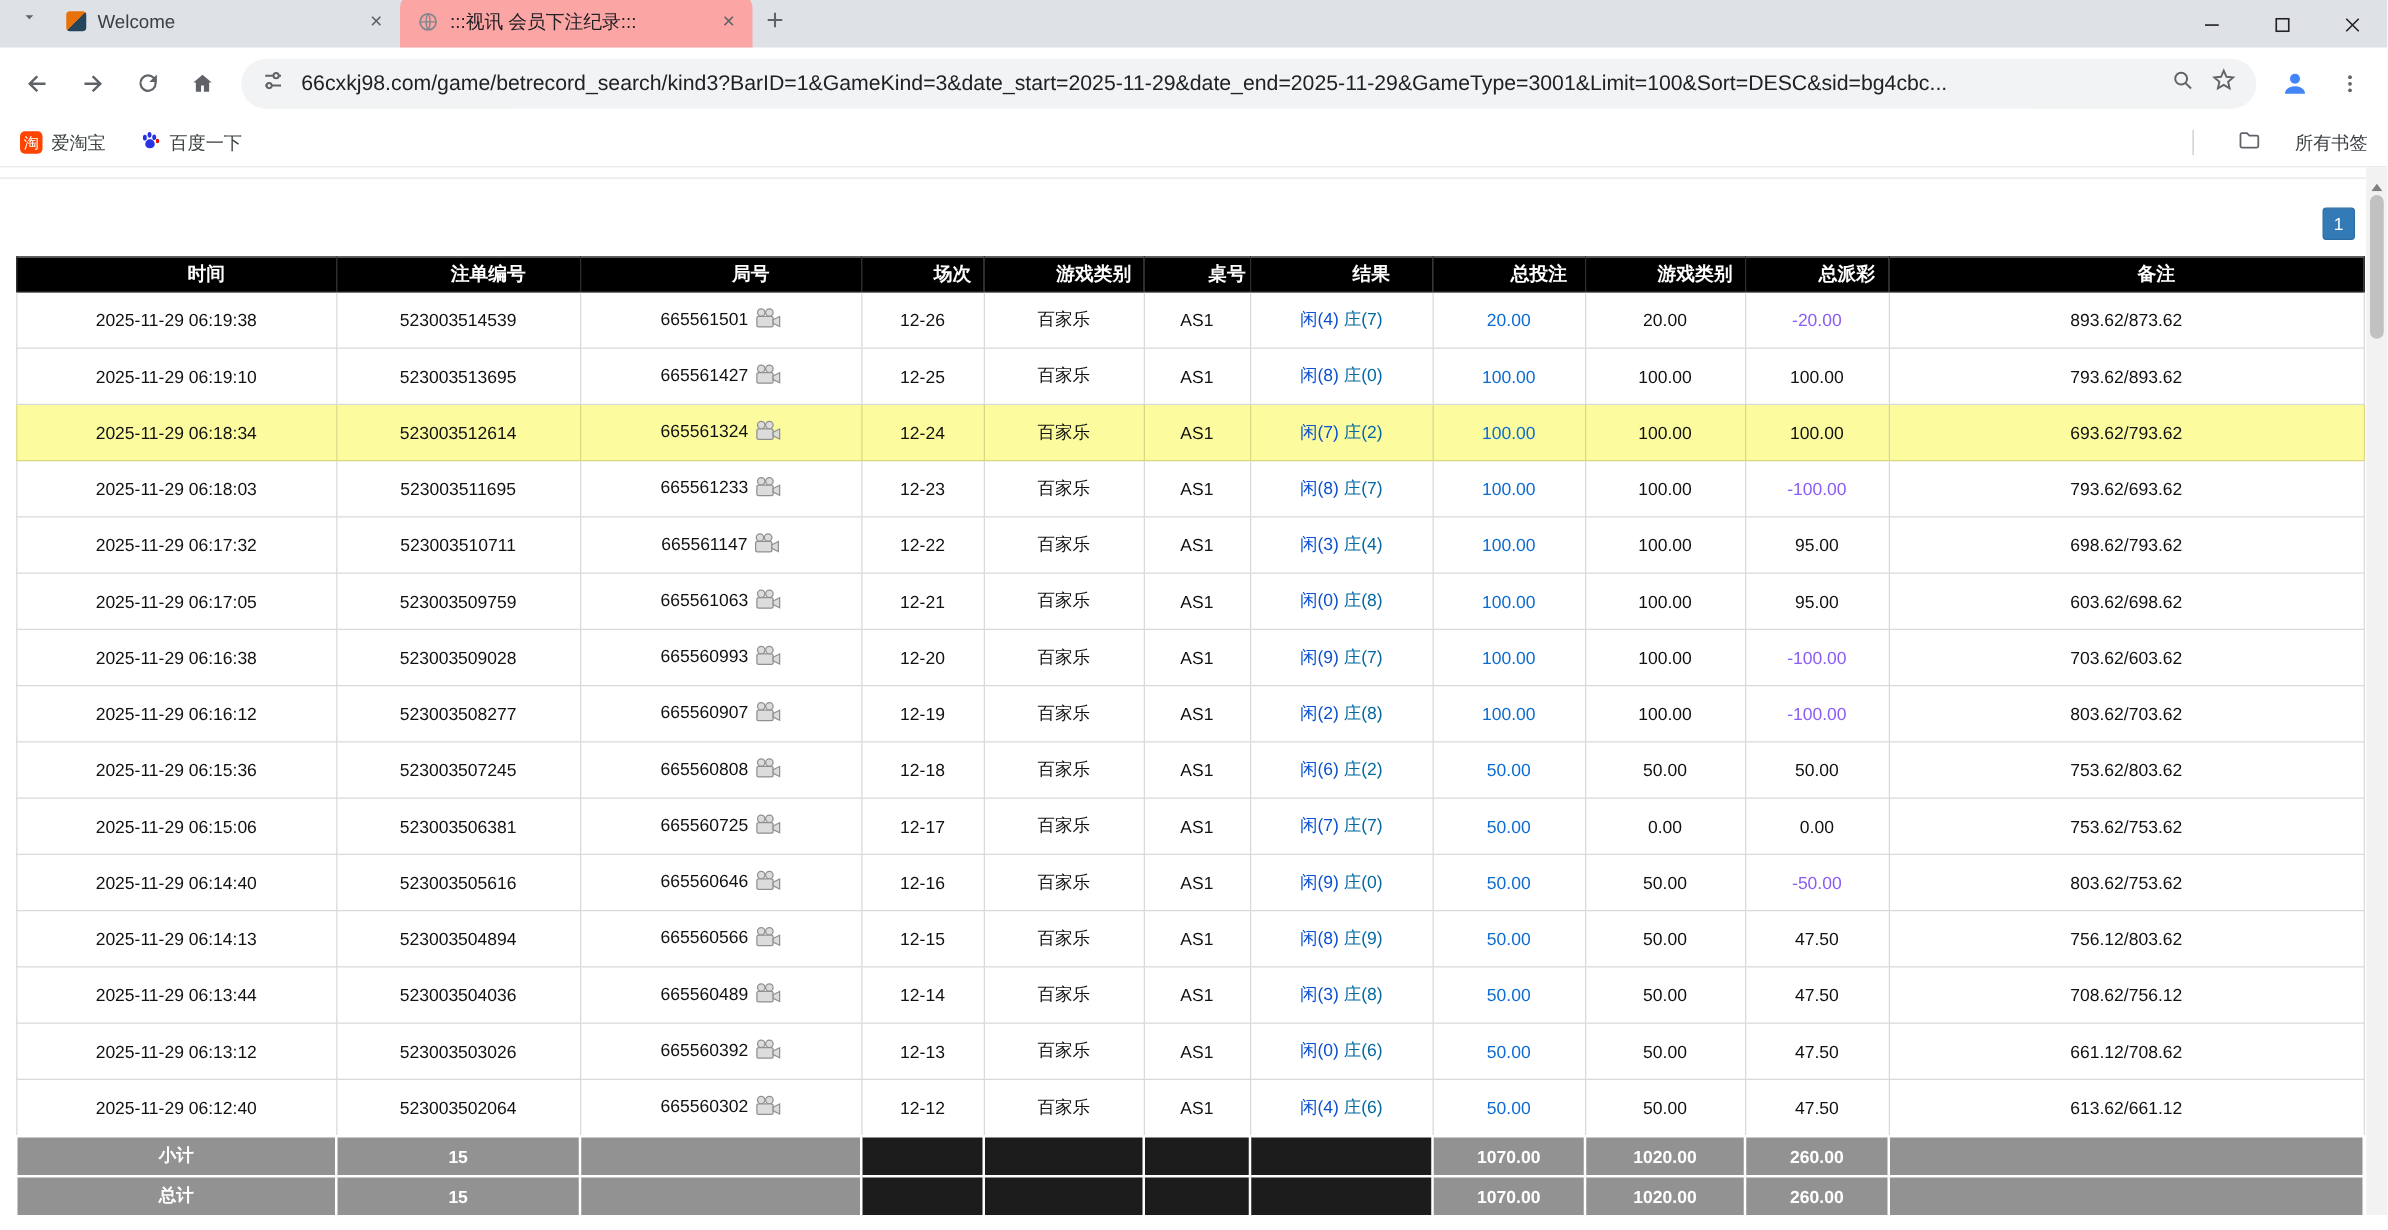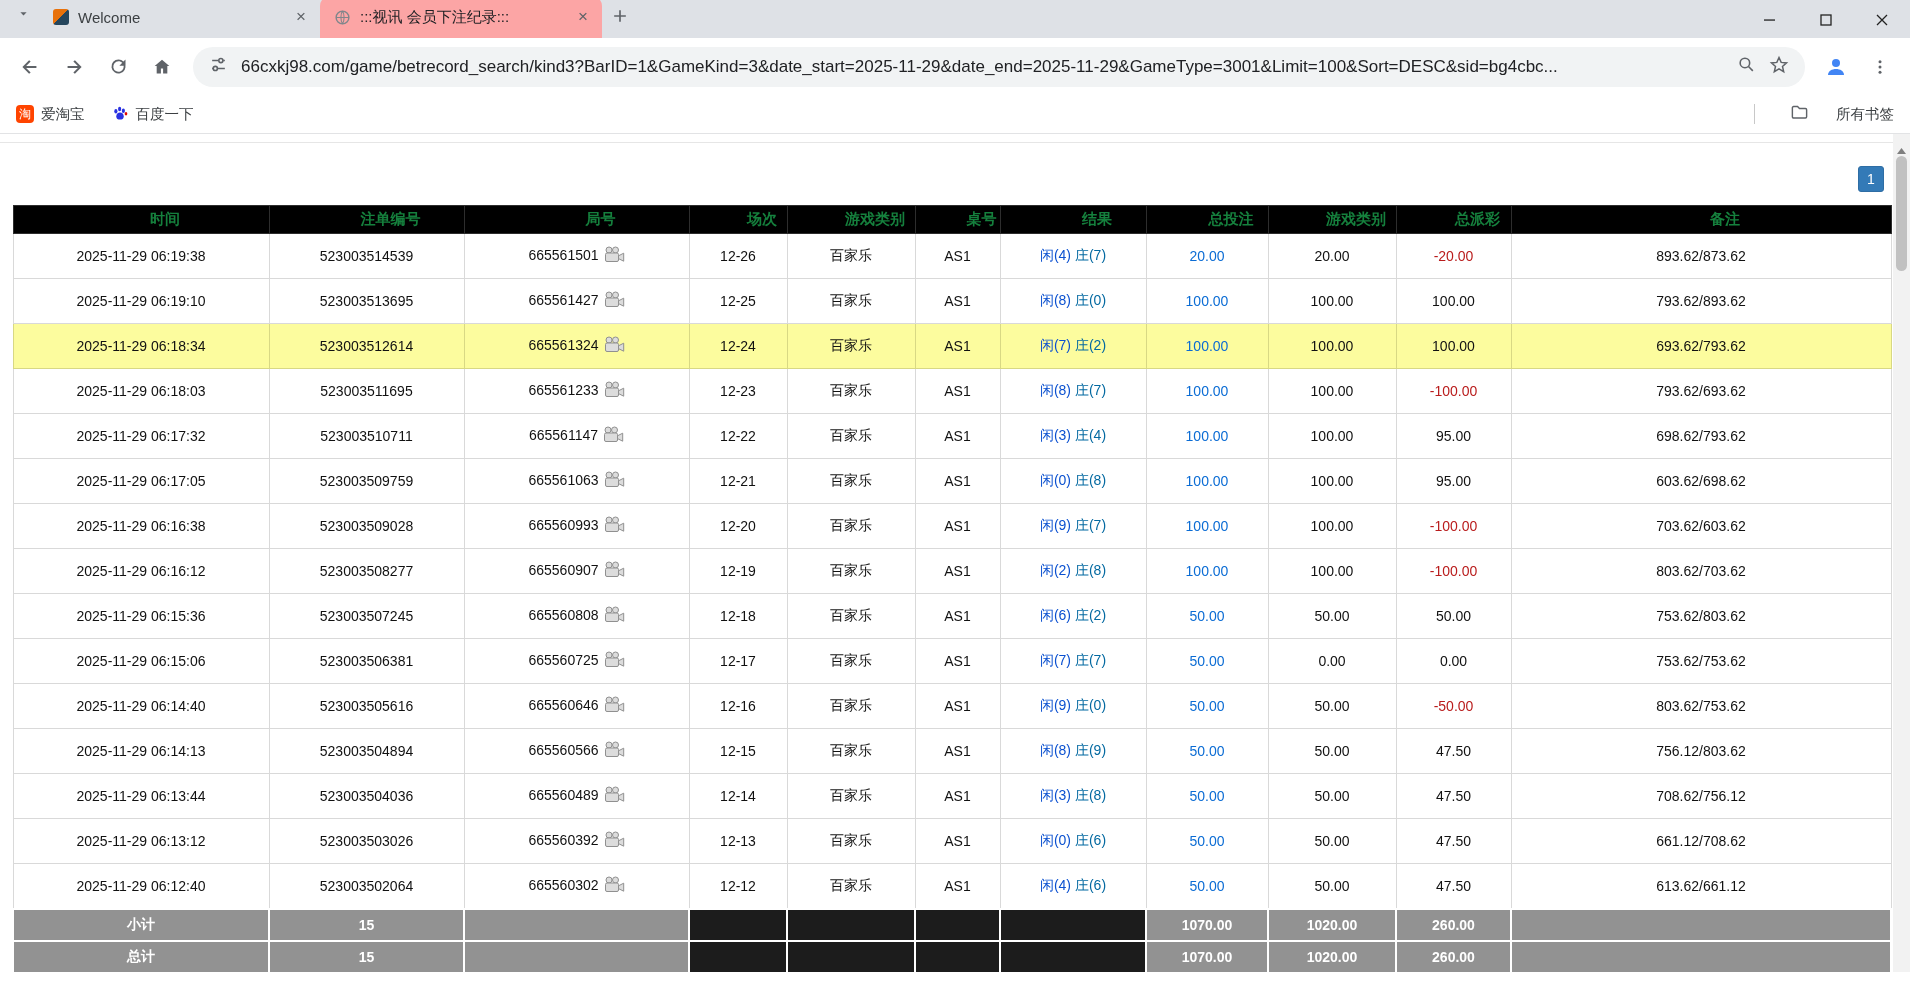--- a/index.html
+++ b/index.html
@@ -30,27 +30,27 @@
   .bm-right { margin-left:auto; display:flex; align-items:center; gap:27px; cursor:pointer; }
   .bm-divider { width:1px; height:20px; background:#c8c8c8; margin-right:8px; }
 
   
   .content { position:relative; width:1910px; height:838px; background:#fff; }
   .page-topline { position:absolute; top:8px; left:0; right:17px; border-top:1px solid #e6e6e6; }
   .pagination { position:absolute; top:32px; right:26px; }
   .page-btn { display:block; width:26px; height:26px; background:#337ab7; border:1px solid #2e6da4; color:#fff; text-align:center; line-height:24px; font-size:14px; border-radius:3px; cursor:pointer; }
 
   table.betgrid { position:absolute; left:12px; top:71px; width:1878px; border-collapse:collapse; table-layout:fixed; }
-  .betgrid th { background:#000; color:#15803d; font-weight:bold; font-size:15px; height:28px; border:1px solid #2d2d2d; text-align:center;padding-left:48px; }
+  .betgrid th { background:#000; color:#ffffff; font-weight:bold; font-size:15px; height:28px; border:1px solid #2d2d2d; text-align:center;padding-left:48px; }
   .betgrid td { height:45px; text-align:center; font-size:14px; color:#111; border:1px solid #d9d9d9; background:#fff; }
   .betgrid tr.hl td { background:#fcfc9e; border-color:#d8d884; }
   .player { color:#0a50d0; }
   .banker { color:#0369a1; }
   .betlink { color:#0b6cd4; cursor:pointer; }
-  td.neg { color:#b91c1c;margin-left:20px; }
+  td.neg { color:#8b5cf6;margin-left:20px; }
   .cam { display:inline-block; vertical-align:middle; margin-left:5px; cursor:pointer; }
 
   tr.summary td { background:#929292; color:#fff; font-weight:bold; height:32px; border:2px solid #fff; font-size:14px; }
   tr.summary td.dark { background:#1c1c1c; }
 
   
   .scrollbar { position:absolute; top:0; right:0; width:17px; height:838px; background:#f2f2f2; }
   .sb-arrow { position:absolute; top:6px; left:4px; }
   .sb-thumb { position:absolute; top:22px; left:3px; width:11px; height:115px; background:#c1c1c1; border-radius:6px; cursor:grab; }
 </style>

